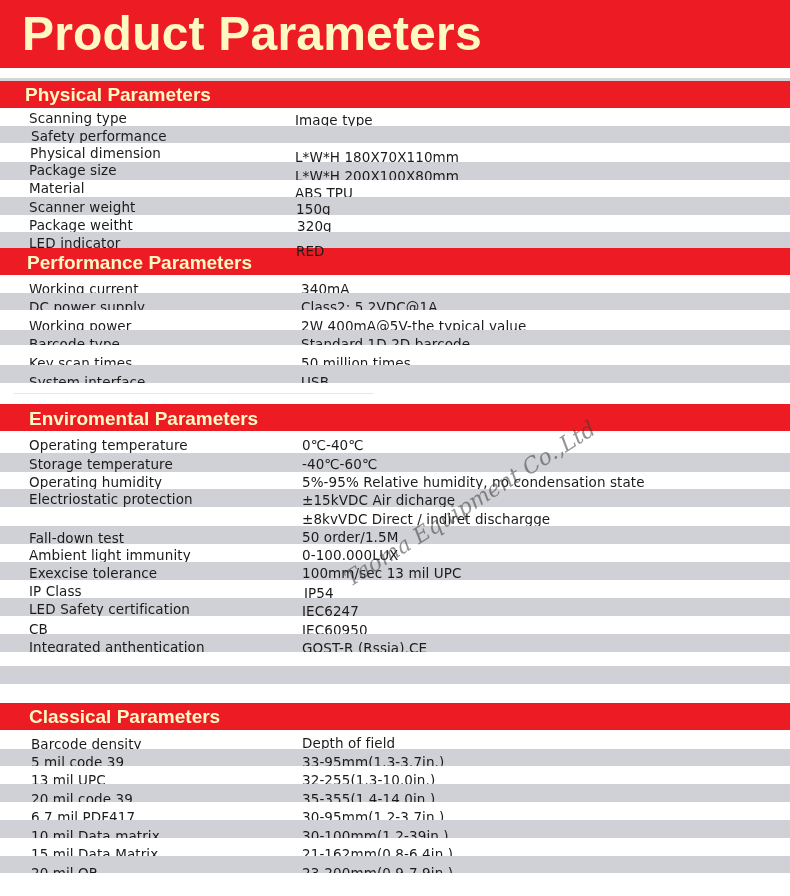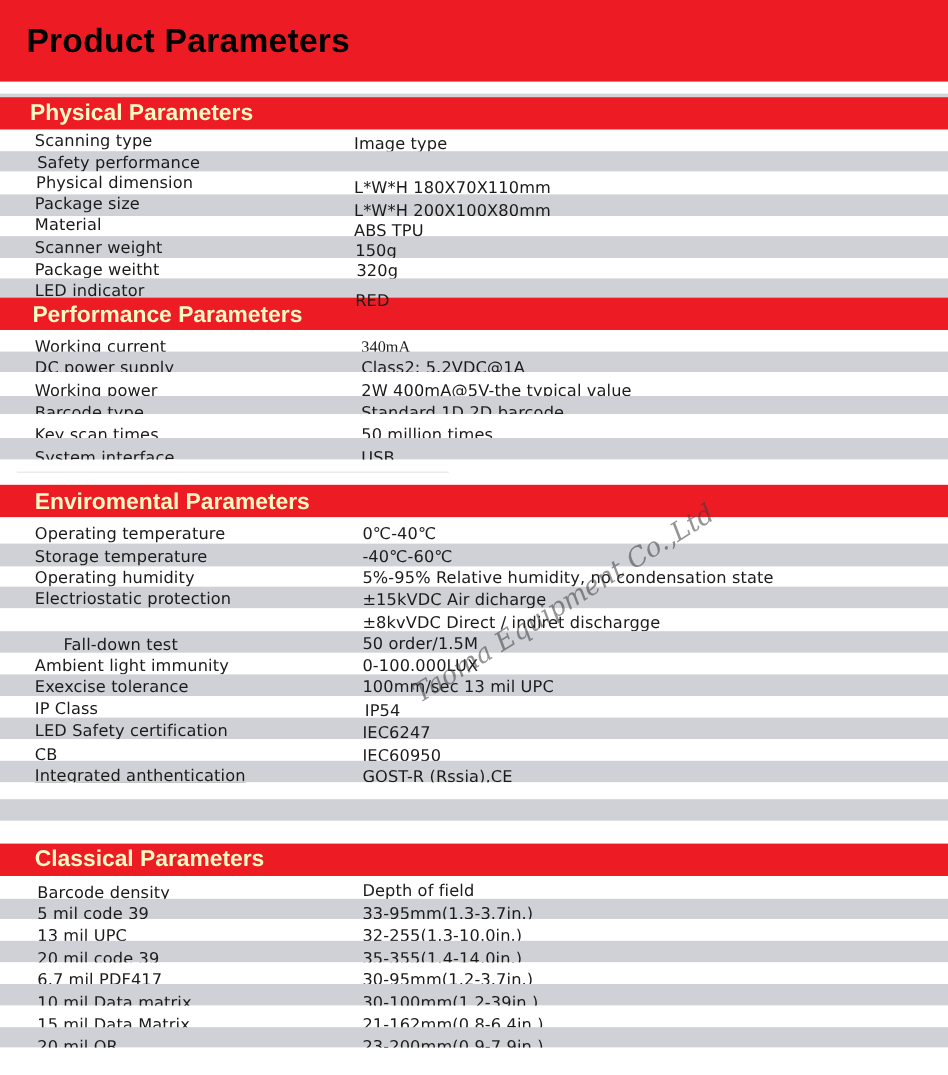--- a/index.html
+++ b/index.html
@@ -22,22 +22,22 @@
       width: 790px;
       height: 68px;
       background: #ed1c24;
     }
     .banner-title {
       position: absolute;
       left: 22px;
       top: 8px;
       font-family: "Liberation Sans", sans-serif;
       font-weight: bold;
-      font-size: 28px;
-      color: #000000;
+      font-size: 48px;
+      color: #fef9c3;
       letter-spacing: 0.2px;
       line-height: 52px;
     }
     .gap-line {
       position: absolute;
       left: 0;
       width: 790px;
       height: 3px;
       background: #d2d4d8;
     }
@@ -134,21 +134,21 @@
 
 <div class="section-band" style="top:248px;">
   <div class="section-title" style="left:27px;top:2px;">Performance Parameters</div>
 </div>
 
 <span class="cell-value" style="left:296px;top:243px;z-index:3;">RED</span>
 
 <div class="row white" style="top:275px;height:18px;"></div>
 <div class="row white" style="top:280px;height:13px;background:transparent;">
   <span class="cell-label" style="left:29px;top:1px;">Working current</span>
-  <span class="cell-value" style="left:301px;top:1px;font-family:Liberation Serif, serif;">340mA</span>
+  <span class="cell-value" style="left:301px;top:1px;">340mA</span>
 </div>
 <div class="row gray" style="top:293px;height:17px;">
   <span class="cell-label" style="left:29px;top:6px;">DC power supply</span>
   <span class="cell-value" style="left:301px;top:6px;">Class2: 5.2VDC@1A</span>
 </div>
 <div class="row white" style="top:310px;height:20px;">
   <span class="cell-label" style="left:29px;top:8px;">Working power</span>
   <span class="cell-value" style="left:301px;top:8px;">2W 400mA@5V-the typical value</span>
 </div>
 <div class="row gray" style="top:330px;height:15px;">
@@ -183,21 +183,21 @@
   <span class="cell-value" style="left:302px;top:2px;">5%-95% Relative humidity, no condensation state</span>
 </div>
 <div class="row gray" style="top:489px;height:18px;">
   <span class="cell-label" style="left:29px;top:2px;">Electriostatic protection</span>
   <span class="cell-value" style="left:302px;top:3px;">±15kVDC Air dicharge</span>
 </div>
 <div class="row white" style="top:507px;height:19px;">
   <span class="cell-value" style="left:302px;top:4px;">±8kvVDC Direct / indiret dischargge</span>
 </div>
 <div class="row gray" style="top:526px;height:18px;">
-  <span class="cell-label" style="left:29px;top:4px;margin-left:24px;">Fall-down test</span>
+  <span class="cell-label" style="left:29px;top:4px;">Fall-down test</span>
   <span class="cell-value" style="left:302px;top:3px;">50 order/1.5M</span>
 </div>
 <div class="row white" style="top:544px;height:18px;">
   <span class="cell-label" style="left:29px;top:3px;">Ambient light immunity</span>
   <span class="cell-value" style="left:302px;top:3px;">0-100.000LUX</span>
 </div>
 <div class="row gray" style="top:562px;height:18px;">
   <span class="cell-label" style="left:29px;top:3px;">Exexcise tolerance</span>
   <span class="cell-value" style="left:302px;top:3px;">100mm/sec 13 mil UPC</span>
 </div>

